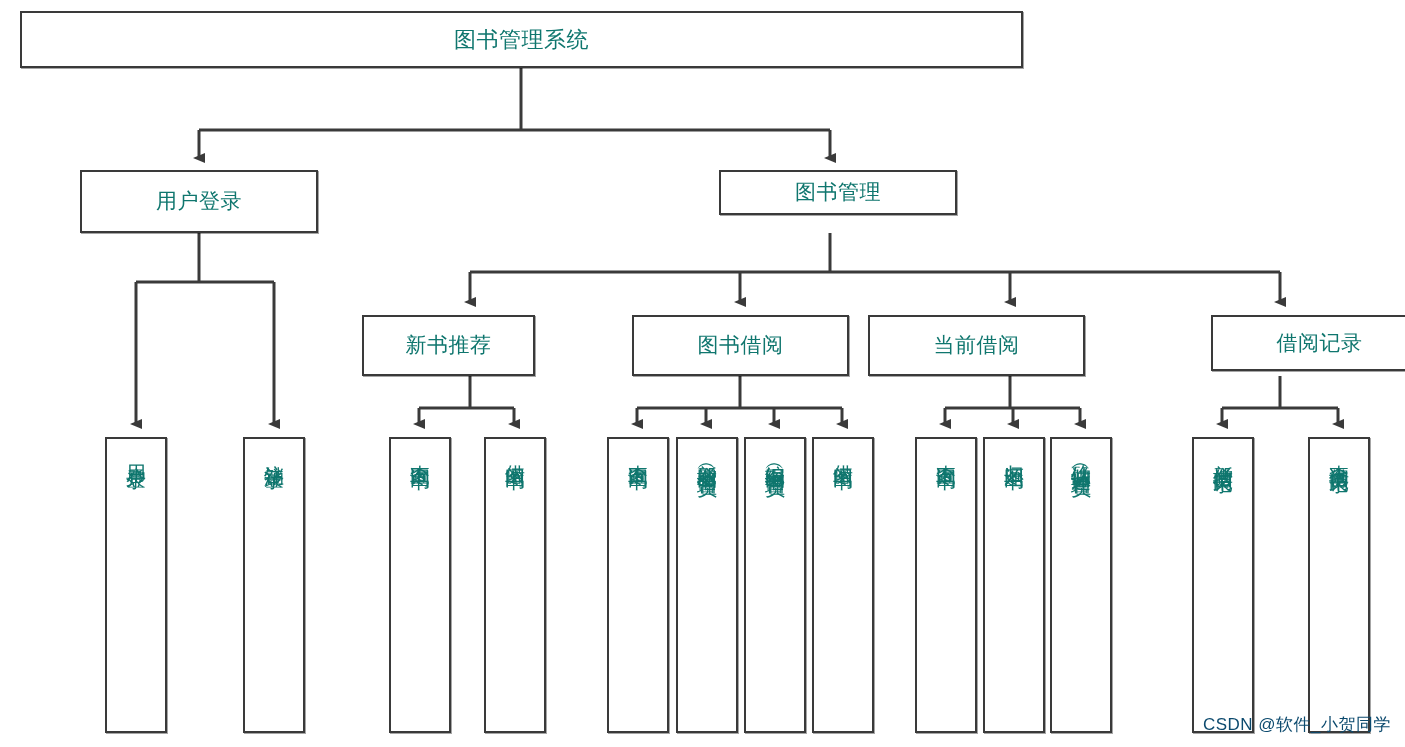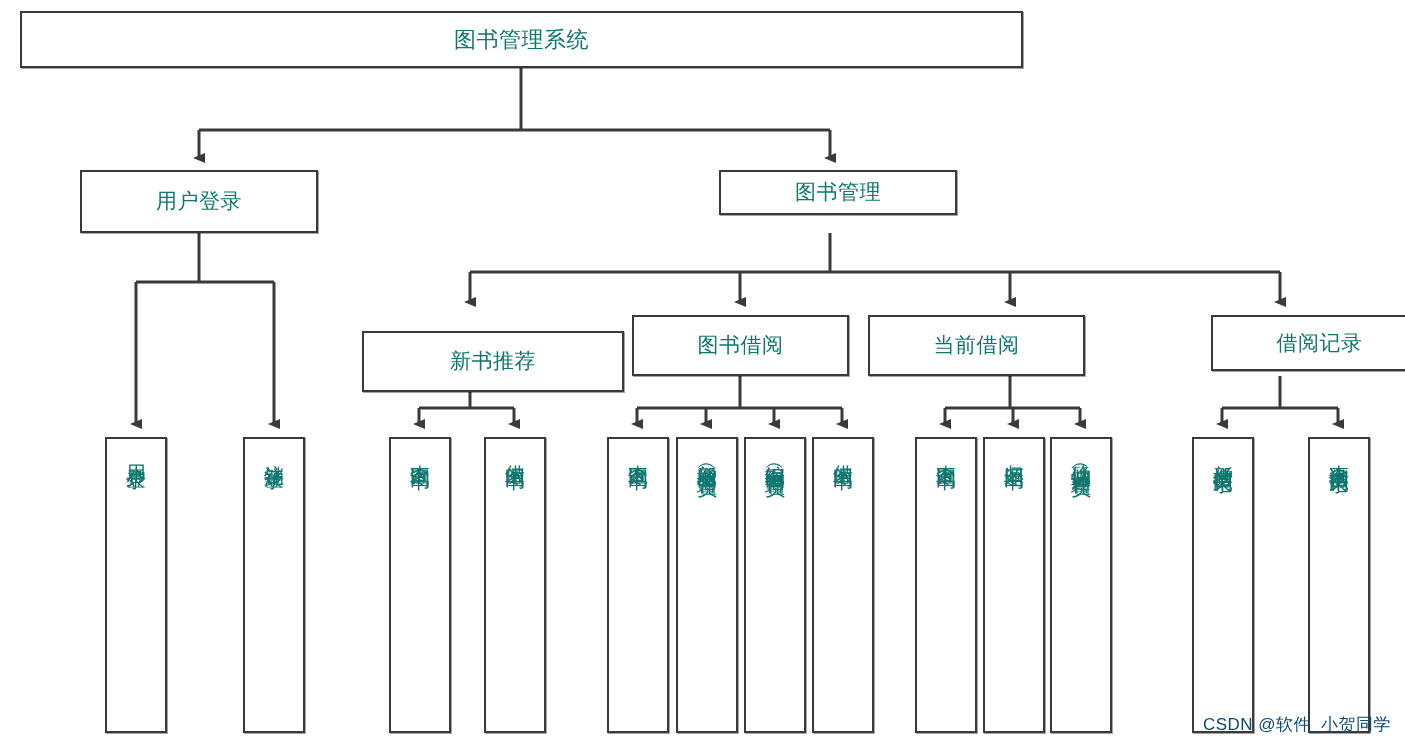--- a/index.html
+++ b/index.html
@@ -124,21 +124,21 @@
     <span class="lbl">图书管理系统</span>
   </div>
 
   <div class="node" style="left:80px;top:170px;width:238px;height:63px;">
     <span class="lbl">用户登录</span>
   </div>
   <div class="node" style="left:711px;top:170px;width:238px;height:45px;margin-left:8px;">
     <span class="lbl">图书管理</span>
   </div>
 
-  <div class="node" style="left:362px;top:315px;width:262px;height:61px;margin-top:16px;">
+  <div class="node" style="left:362px;top:315px;width:173px;height:61px;">
     <span class="lbl">新书推荐</span>
   </div>
   <div class="node" style="left:632px;top:315px;width:217px;height:61px;">
     <span class="lbl">图书借阅</span>
   </div>
   <div class="node" style="left:868px;top:315px;width:217px;height:61px;">
     <span class="lbl">当前借阅</span>
   </div>
   <div class="node" style="left:1171px;top:315px;width:217px;height:56px;margin-left:40px;">
     <span class="lbl">借阅记录</span>

